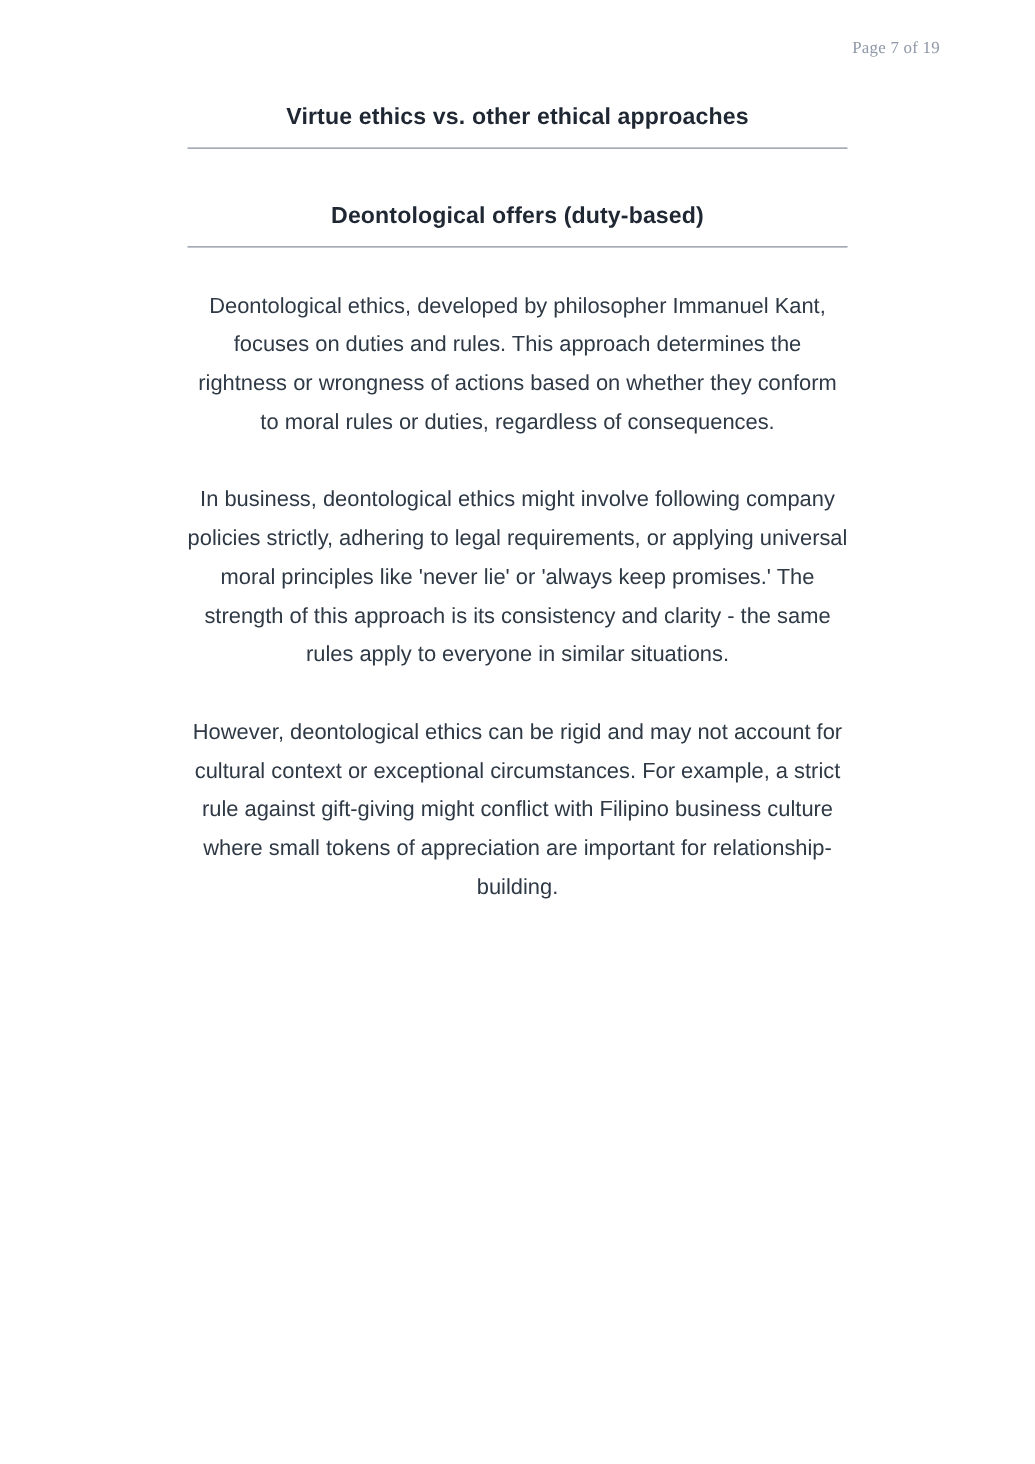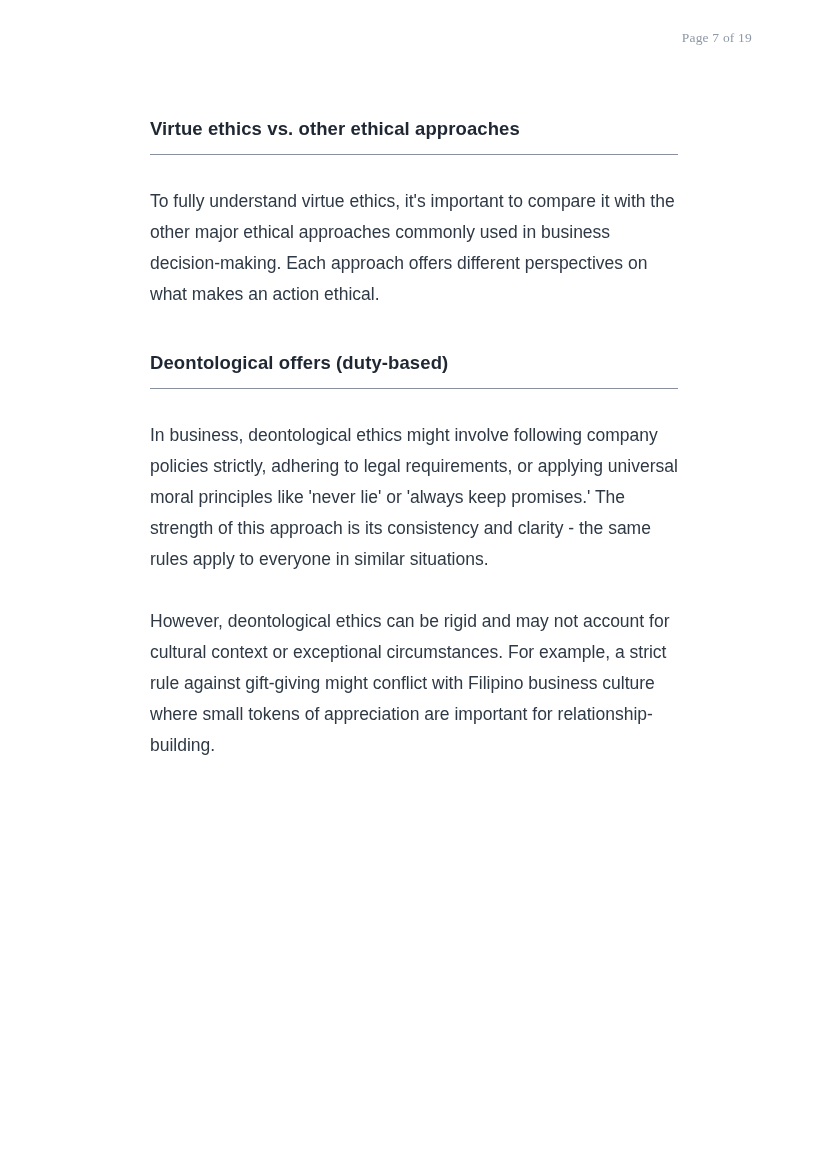--- a/index.html
+++ b/index.html
@@ -21,21 +21,22 @@
     font-family: "Liberation Serif", "DejaVu Serif", serif;
     font-size: 13.5px;
     color: #8e98a6;
     letter-spacing: 0.2px;
   }
   .content {
     position: absolute;
     left: 150px;
     top: 0;
     width: 528px;
-    padding-top: 117px;
+    padding-top: 81px;
+    text-align: center;
   }
   .section-heading {
     font-size: 18.5px;
     font-weight: 700;
     color: #1f2733;
     line-height: 1.3;
     letter-spacing: 0.1px;
   }
   .heading-rule {
     border: none;
@@ -70,26 +71,26 @@
 
 <div class="page">
 
   <div class="page-number">Page 7 of 19</div>
 
   <main class="content">
 
     <section class="doc-section">
       <h2 class="section-heading">Virtue ethics vs. other ethical approaches</h2>
       <hr class="heading-rule">
-      <p>To fully understand virtue ethics, it's important to compare it with the other major ethical approaches commonly used in business decision-making. Each approach offers different perspectives on what makes an action ethical.</p>
     </section>
 
     <section class="doc-section">
       <h2 class="section-heading">Deontological offers (duty-based)</h2>
       <hr class="heading-rule">
+      <p>Deontological ethics, developed by philosopher Immanuel Kant, focuses on duties and rules. This approach determines the rightness or wrongness of actions based on whether they conform to moral rules or duties, regardless of consequences.</p>
       <p>In business, deontological ethics might involve following company policies strictly, adhering to legal requirements, or applying universal moral principles like 'never lie' or 'always keep promises.' The strength of this approach is its consistency and clarity - the same rules apply to everyone in similar situations.</p>
       <p>However, deontological ethics can be rigid and may not account for cultural context or exceptional circumstances. For example, a strict rule against gift-giving might conflict with Filipino business culture where small tokens of appreciation are important for relationship-building.</p>
     </section>
 
   </main>
 
 
 </div>
 
 </body></html>

